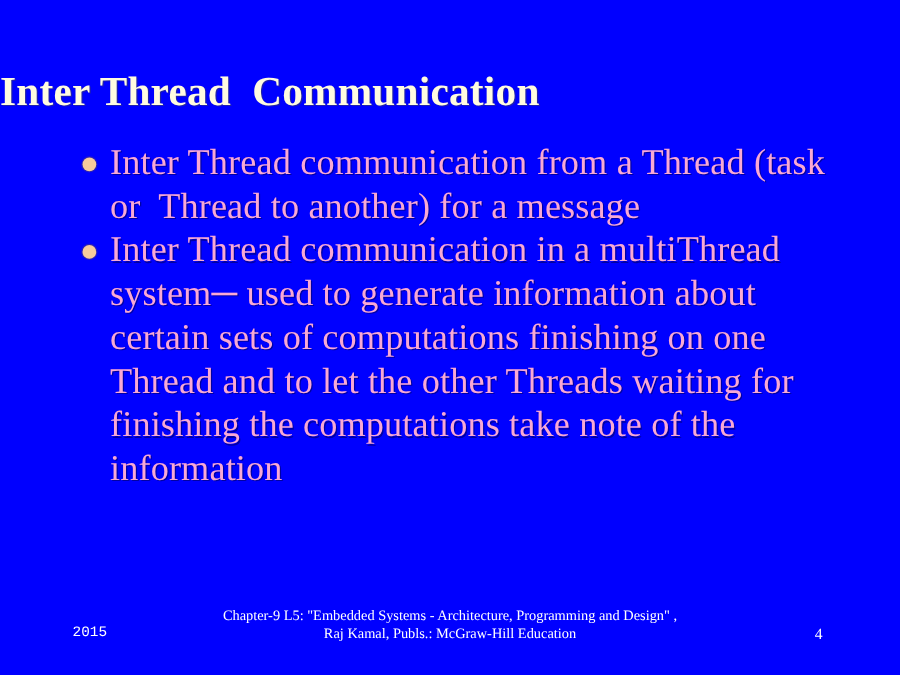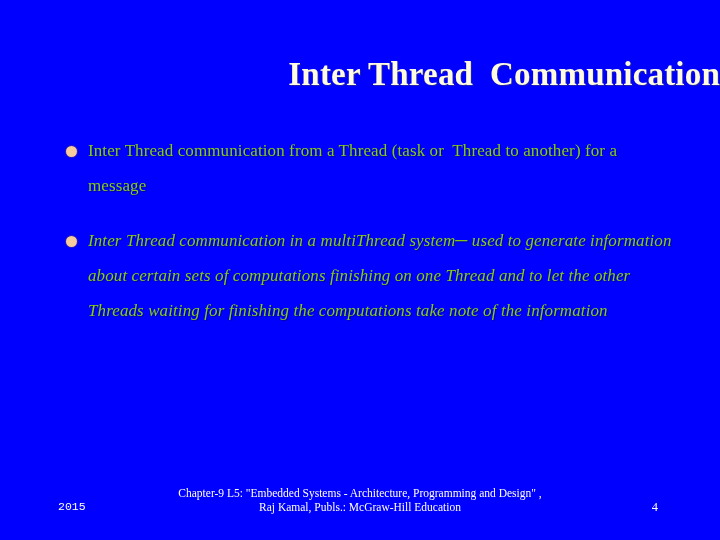--- a/index.html
+++ b/index.html
@@ -21,21 +21,21 @@
     height: 540px;
     background: #0000ff;
   }
 
   
   .slide-title {
     position: absolute;
     left: 0;
     top: 54px;
     width: 720px;
-    text-align: right;
+    text-align: left;
     color: #fffbe0;
     font-size: 33px;
     font-weight: bold;
     line-height: 40px;
     letter-spacing: 0.2px;
     white-space: pre;
     text-shadow: 1px 1px 0 #2222aa;
   }
 
   
@@ -45,41 +45,39 @@
     top: 113px;
     width: 615px;
   }
   .bullet-item {
     position: relative;
     padding-left: 28px;
     margin: 0 0 0 0;
   }
   .bullet-item + .bullet-item {
     margin-top: 0px;
-    font-style: italic;
   }
   .bullet-marker {
     position: absolute;
     left: 6px;
     top: 13px;
     width: 11px;
     height: 11px;
     border-radius: 50%;
     background: #f7cb9c;
     box-shadow: 0 0 0 1px rgba(120,90,60,0.35);
   }
   .bullet-text {
     display: block;
-    color: #84cc16;
-    font-size: 17px;
+    color: #f9a8d4;
+    font-size: 29px;
     line-height: 35px;
     letter-spacing: 0.1px;
     text-shadow: 1px 1px 0 rgba(0,0,90,0.55);
     white-space: pre-wrap;
-    margin-top: 20px;
   }
 
   
   .footer {
     position: absolute;
     left: 0;
     bottom: 0;
     width: 720px;
     height: 62px;
   }

